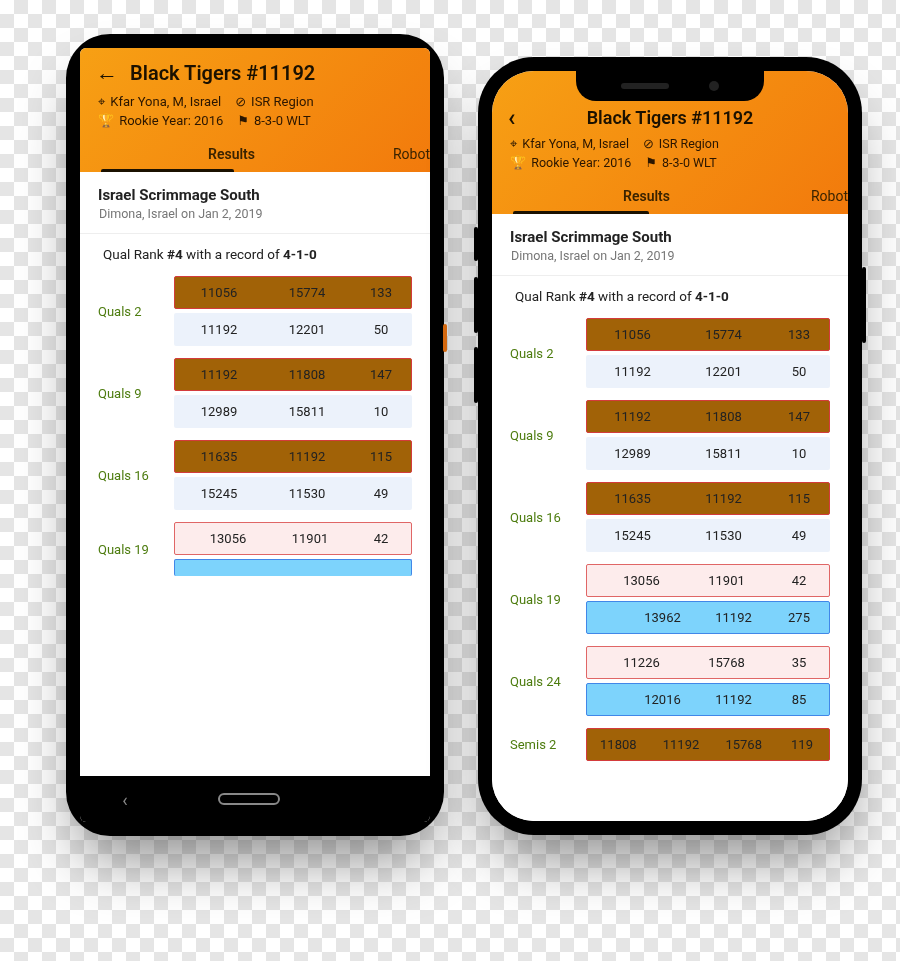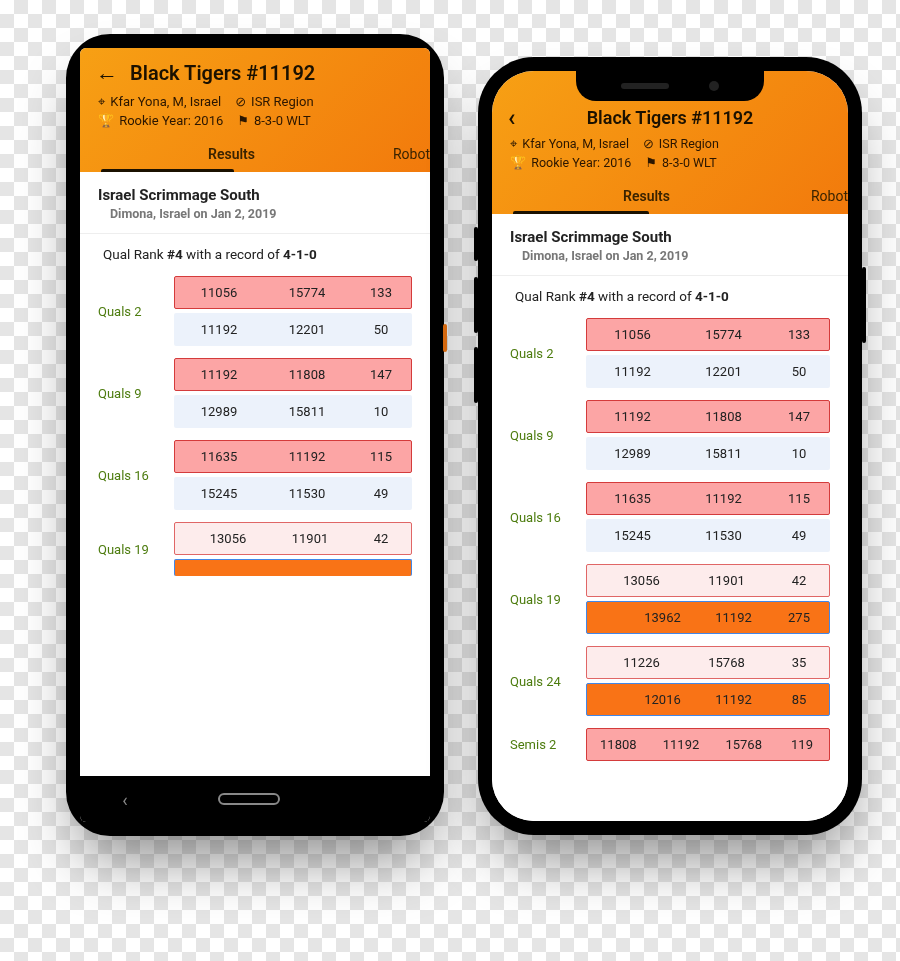--- a/index.html
+++ b/index.html
@@ -65,33 +65,33 @@
   .meta{display:flex;flex-wrap:wrap;gap:4px 14px;font-size:13px;color:#2b1600;margin:0 0 2px 2px;}
   .meta .item{display:flex;align-items:center;gap:5px;white-space:nowrap;}
   .meta .ico{font-size:13px;line-height:1;}
   .tabs{display:flex;margin:8px -16px 0 -16px;}
   .tabs .tab{flex:1;text-align:right;padding:10px 0;font-size:14px;color:#3a2300;position:relative;}
   .tabs .tab.active{font-weight:600;}
   .tabs .tab.active::after{content:"";position:absolute;left:12%;right:12%;bottom:0;height:3px;background:#1b1100;border-radius:2px 2px 0 0;}
   
   .body{flex:1 1 auto;overflow:hidden;background:#fff;padding:14px 18px 0 18px;font-size:14px;color:#222;}
   .event-title{font-weight:700;font-size:15px;}
-  .event-sub{color:#777;font-size:12.5px;margin:2px 0 12px 12px;font-weight:bold;}
+  .event-sub{color:#777;font-size:12.5px;margin:2px 0 12px 1px;}
   .rank-line{font-size:13.5px;margin:6px 0 14px 5px;}
   .rank-line b{font-weight:700;}
   .divider{height:1px;background:#eee;margin:0 -18px 12px -18px;}
   
   .match{display:flex;align-items:center;gap:10px;margin-bottom:12px;}
   .match .label{width:66px;font-size:13px;color:#4d7c0f;}
   .match .rows{flex:1;display:flex;flex-direction:column;gap:4px;}
   .row{display:flex;border:1px solid transparent;border-radius:2px;font-size:13px;}
   .row.red{background:#fdecec;border-color:#e06666;padding-left:12px;}
-  .row.redwin{background:#fca5a5;border-color:#d43b3b;border-width:1.5px;}
+  .row.redwin{background:#a16207;border-color:#d43b3b;border-width:1.5px;}
   .row.blue{background:#ecf2fb;}
-  .row.bluewin{background:#f97316;border-color:#4187e8;border-width:1.5px;padding-left:40px;}
+  .row.bluewin{background:#7dd3fc;border-color:#4187e8;border-width:1.5px;padding-left:40px;}
   .row .cell{flex:1;text-align:center;padding:8px 0;}
   .row .cell.last{flex:0 0 60px;}
   .row.three .cell{flex:1;}
   .row.three .cell.score{flex:0 0 54px;}
 </style>
 </head>
 <body>
 
 <div class="checker"></div>
 <div class="stage">

